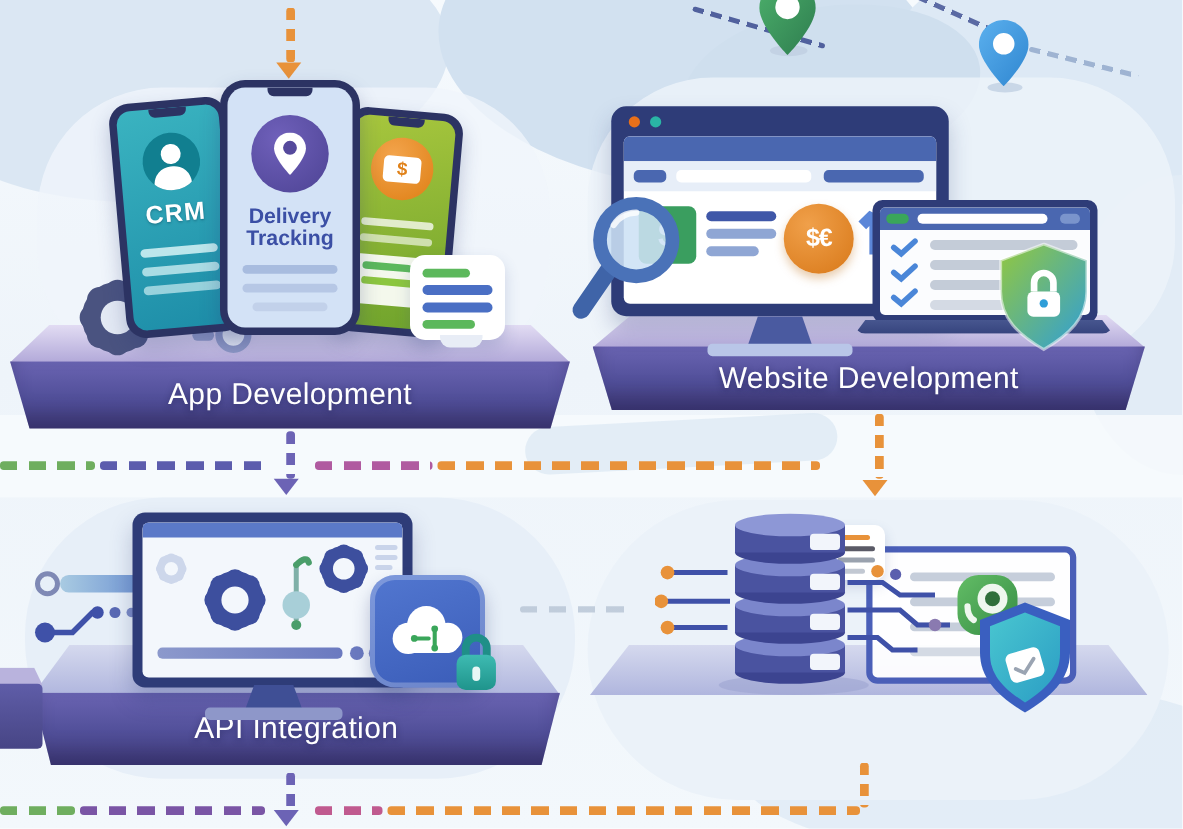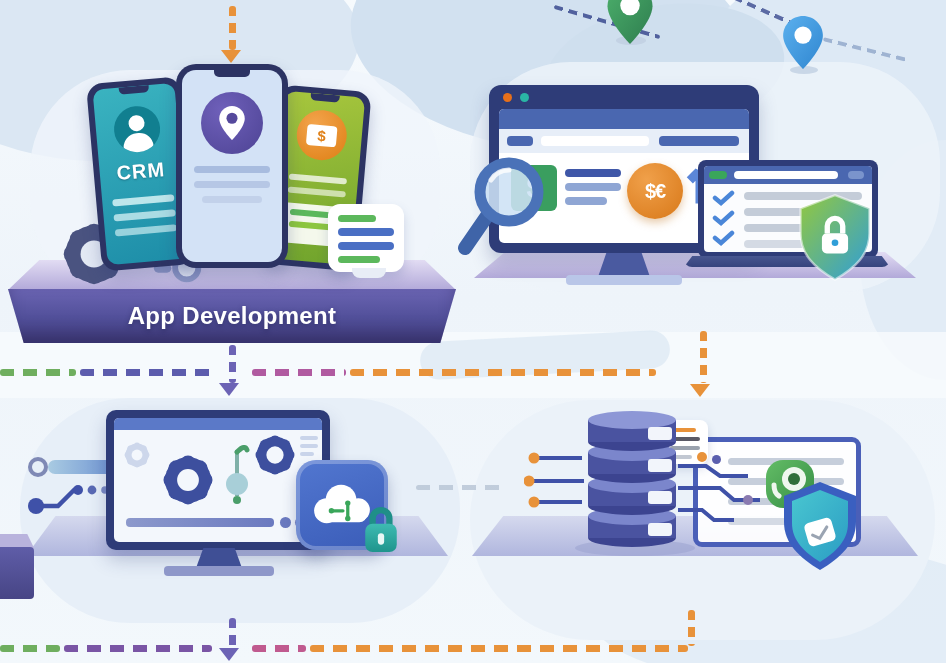--- a/index.html
+++ b/index.html
@@ -12,21 +12,21 @@
   .dash-h{position:absolute;height:7px;background:repeating-linear-gradient(90deg,var(--c) 0 14px,transparent 14px 23px);border-radius:3px}
   .dash-v{position:absolute;width:7px;background:repeating-linear-gradient(180deg,var(--c) 0 10px,transparent 10px 17px);border-radius:3px}
   .thin-dash{position:absolute;height:4px;background:repeating-linear-gradient(90deg,var(--c) 0 9px,transparent 9px 15px);border-radius:2px}
   .ah{position:absolute;width:0;height:0;border-left:10px solid transparent;border-right:10px solid transparent;border-top:13px solid var(--c)}
   .ln{border-radius:4px}
   .plat-top{position:absolute;clip-path:polygon(7% 0,93% 0,100% 100%,0 100%);background:linear-gradient(180deg,#e2dcf3,#b2a9d9)}
   .plat-front{position:absolute;clip-path:polygon(0 0,100% 0,96.5% 100%,3.5% 100%);
     background:linear-gradient(180deg,#6a64b2 0%,#514f99 55%,#443f7e 100%);
     box-shadow:inset 0 -10px 16px rgba(28,24,72,.35);
     display:flex;align-items:center;justify-content:center}
-  .plat-label{color:#fff;font-weight:700;font-size:24px;letter-spacing:.3px;white-space:nowrap;text-shadow:0 2px 5px rgba(25,25,70,.5)}
+  .plat-label{color:#fff;font-weight:400;font-size:24px;letter-spacing:.3px;white-space:nowrap;text-shadow:0 2px 5px rgba(25,25,70,.5)}
   .phone{position:absolute;background:#2c3363;border-radius:16px;padding:6px;box-shadow:0 8px 16px rgba(44,58,120,.28)}
   .pscreen{width:100%;height:100%;border-radius:11px;position:relative;overflow:hidden;display:flex;flex-direction:column;align-items:center}
   .notch{position:absolute;top:0;left:50%;transform:translateX(-50%);width:36%;height:7px;background:#2c3363;border-radius:0 0 5px 5px}
   .monitor{position:absolute;background:#2e3c78;border-radius:12px;box-shadow:0 10px 18px rgba(44,58,120,.25)}
   .mscreen{position:absolute;background:#fff;border-radius:5px;overflow:hidden}
   .dot{position:absolute;border-radius:50%}
   svg{display:block}
 </style>
 </head>
 <body>
@@ -137,35 +137,39 @@
 
   <div class="phone" style="left:176px;top:64px;width:112px;height:204px;border-radius:20px;z-index:4">
     <div class="pscreen" style="background:#d3e2f6;border-radius:14px">
       <div class="notch"></div>
       <div style="margin-top:22px;width:62px;height:62px;border-radius:50%;background:radial-gradient(circle at 35% 30%,#6f60ba,#4d4394);display:flex;align-items:center;justify-content:center">
         <svg viewBox="0 0 24 32" width="26" height="34">
           <path d="M12 0C5.4 0 0 5.3 0 11.9 0 19.8 12 32 12 32s12-12.2 12-20.1C24 5.3 18.6 0 12 0z" fill="#fff"></path>
           <circle cx="12" cy="11.5" r="5.2" fill="#55499c"></circle>
         </svg>
       </div>
+      <div style="margin-top:10px;width:78px;text-align:center;color:#3b4fa5;font-weight:700;font-size:17px;line-height:1.05">Delivery Tracking</div>
       <div class="ln" style="margin-top:12px;width:76px;height:7px;background:#a8bcdf"></div>
       <div class="ln" style="margin-top:8px;width:76px;height:7px;background:#b6c7e5"></div>
       <div class="ln" style="margin-top:8px;width:60px;height:7px;background:#c2d1ea"></div>
     </div>
   </div>
 
   <div class="abs" style="left:328px;top:204px;width:76px;height:68px;background:#fff;border-radius:12px;box-shadow:0 6px 12px rgba(60,80,140,.2);padding:11px 10px;z-index:4">
     <div class="ln" style="width:38px;height:7px;background:#5cb85c"></div>
     <div class="ln" style="margin-top:6px;width:56px;height:8px;background:#4a6fc4"></div>
     <div class="ln" style="margin-top:6px;width:56px;height:8px;background:#4a6fc4"></div>
     <div class="ln" style="margin-top:6px;width:42px;height:7px;background:#5cb85c"></div>
   </div>
   <div class="abs" style="left:352px;top:268px;width:34px;height:10px;background:#e8edf6;border-radius:0 0 8px 8px;z-index:4"></div>
 
   <div class="plat-top" style="left:474px;top:252px;width:442px;height:26px"></div>
+  <div class="plat-front" style="left:474px;top:277px;width:442px;height:51px">
+    <span class="plat-label">Website Development</span>
+  </div>
 
   <div class="monitor" style="left:489px;top:85px;width:270px;height:168px;z-index:3">
     <div class="dot" style="left:14px;top:8px;width:9px;height:9px;background:#e8701a"></div>
     <div class="dot" style="left:31px;top:8px;width:9px;height:9px;background:#2ab5a5"></div>
     <div class="mscreen" style="left:10px;top:24px;width:250px;height:134px">
       <div class="abs" style="left:0;top:0;width:250px;height:20px;background:#4a67b0"></div>
       <div class="abs" style="left:0;top:20px;width:250px;height:24px;background:#e7eef8">
         <div class="abs ln" style="left:8px;top:7px;width:26px;height:10px;background:#4a67b0"></div>
         <div class="abs ln" style="left:42px;top:7px;width:108px;height:10px;background:#fff"></div>
         <div class="abs ln" style="left:160px;top:7px;width:80px;height:10px;background:#4a67b0"></div>
@@ -235,20 +239,23 @@
           </linearGradient>
         </defs>
       <path d="M32 1 61 12v21c0 18-12 29-29 39C15 62 3 51 3 33V12L32 1z" fill="url(#gShield)" stroke="#ffffff88" stroke-width="2"></path>
       <rect x="21" y="33" width="22" height="17" rx="4" fill="#fff"></rect>
       <path d="M25.5 33v-6a6.5 6.5 0 0 1 13 0v6" fill="none" stroke="#fff" stroke-width="4.5"></path>
       <circle cx="32" cy="41" r="2.8" fill="#2f9ed8"></circle>
     </svg>
   </div>
 
   <div class="plat-top" style="left:26px;top:516px;width:422px;height:40px;background:linear-gradient(180deg,#d5d9ee,#b0b6de)"></div>
+  <div class="plat-front" style="left:26px;top:554px;width:422px;height:58px">
+    <span class="plat-label">API Integration</span>
+  </div>
 
   <div class="abs" style="left:-22px;top:534px;width:56px;height:14px;background:#b9b3dd;clip-path:polygon(12% 0,88% 0,100% 100%,0 100%)"></div>
   <div class="abs" style="left:-22px;top:547px;width:56px;height:52px;background:linear-gradient(180deg,#5f5da8,#474585);border-radius:0 4px 4px 0"></div>
 
   <div class="abs" style="left:26px;top:450px;width:112px;height:78px;z-index:3">
     <svg viewBox="0 0 112 78" width="112" height="78">
       <defs>
           <linearGradient id="gCap" x1="0" y1="0" x2="1" y2="0">
             <stop offset="0" stop-color="#a9cbe2"></stop>
             <stop offset="1" stop-color="#6e93d2"></stop>

